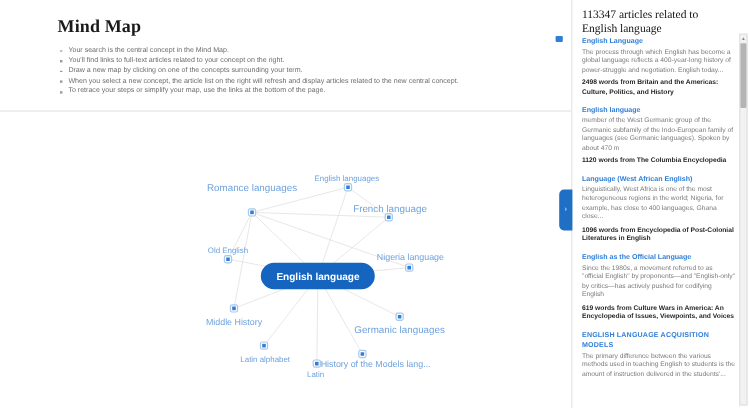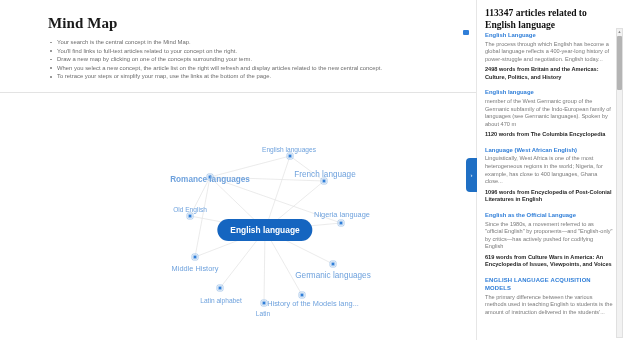--- a/index.html
+++ b/index.html
@@ -91,21 +91,21 @@
     position: relative;
     width: 148px; height: 340px;
     background: #ffffff;
     border-left: 1px solid #e6e6e6;
   }
   .results-head {
     padding: 7px 11px 5px 8px;
   }
   .results-title {
     font-family: "Liberation Serif", serif;
-    font-size: 9.6px; font-weight: bold; color: #111;
+    font-size: 9.6px; font-weight: normal; color: #111;
     line-height: 11.5px;
   }
   .results-scroll {
     position: absolute; left: 0; top: 31px;
     width: 148px; height: 309px;
     overflow: hidden;
     padding: 0 12px 0 8px;
   }
   .article { margin-bottom: 7px; }
   .article-title {
@@ -184,21 +184,21 @@
           <line x1="210" y1="84" x2="341" y2="130" stroke="#e2e2e2" stroke-width="0.7"></line>
           <line x1="210" y1="84" x2="190" y2="123" stroke="#e2e2e2" stroke-width="0.7"></line>
           <line x1="210" y1="84" x2="195" y2="164" stroke="#e2e2e2" stroke-width="0.7"></line>
           <line x1="290" y1="63" x2="324" y2="88" stroke="#e2e2e2" stroke-width="0.7"></line>
           <line x1="324" y1="88" x2="210" y2="84" stroke="#e2e2e2" stroke-width="0.7"></line>
         </svg>
       <div id="nodes-layer">
           <div class="node" style="left: 290px; top: 63px;"></div>
           <div class="node-label" style="left: 289px; top: 56px;">English languages</div>
           <div class="node" style="left: 210px; top: 84px;"></div>
-          <div class="node-label lg" style="left: 210px; top: 86px; font-weight: bold;">Romance languages</div>
+          <div class="node-label lg" style="left: 210px; top: 64px;">Romance languages</div>
           <div class="node" style="left: 324px; top: 88px;"></div>
           <div class="node-label lg" style="left: 325px; top: 81px;">French language</div>
           <div class="node" style="left: 341px; top: 130px;"></div>
           <div class="node-label md" style="left: 342px; top: 121px;">Nigeria language</div>
           <div class="node" style="left: 190px; top: 123px;"></div>
           <div class="node-label" style="left: 190px; top: 116px;">Old English</div>
           <div class="node" style="left: 195px; top: 164px;"></div>
           <div class="node-label md" style="left: 195px; top: 175px;">Middle History</div>
           <div class="node" style="left: 333px; top: 171px;"></div>
           <div class="node-label lg" style="left: 333px; top: 182px;">Germanic languages</div>

